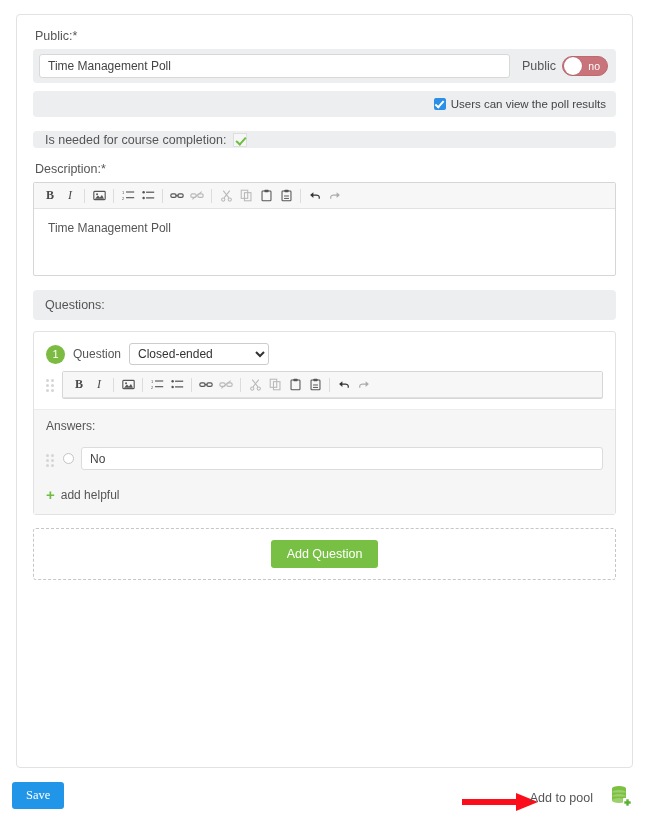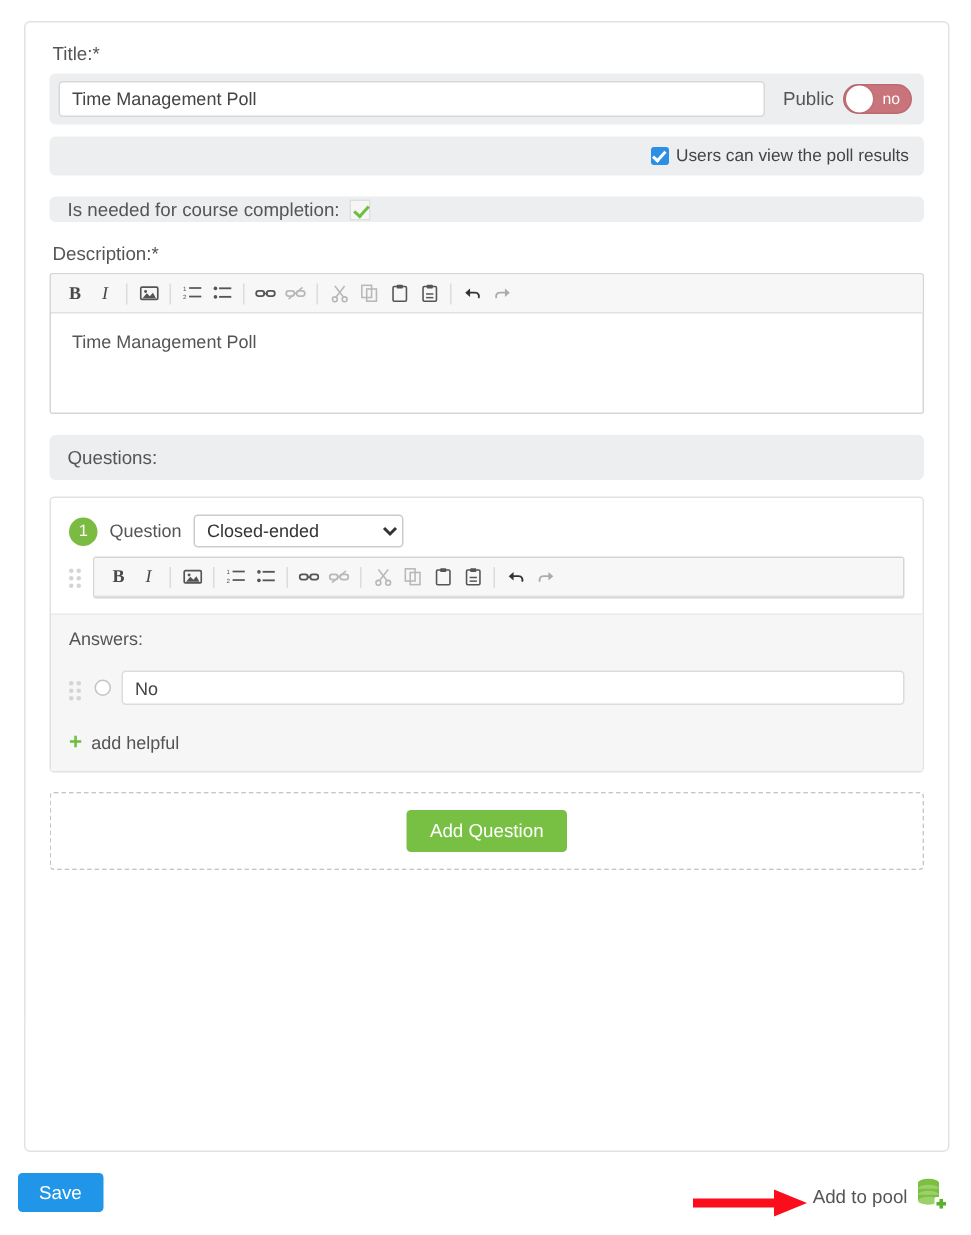--- a/index.html
+++ b/index.html
@@ -319,48 +319,48 @@
     left: 0; top: 778px;
     width: 647px; height: 45px;
   }
   .btn-save {
     position: absolute;
     left: 12px; top: 4px;
     background: #2196e8;
     color: #fff;
     border: none;
     border-radius: 3px;
-    font-family: Liberation Sans, sans-serif;
+    font-family: Liberation Serif, serif;
     font-size: 12.5px;
     padding: 6px 14px;
     cursor: pointer;
   }
   .pool {
     position: absolute;
     right: 14px; top: 6px;
     display: flex; align-items: center;
-    gap: 4px;
+    gap: 16px;
     font-size: 12.5px;
     color: #555;
     cursor: pointer;
   }
   .arrow {
     position: absolute;
     left: 462px; top: 13px;
   }
 </style>
 </head>
 <body>
 
 <div class="page">
 
   <div class="card">
     <div class="inner">
 
-      <div class="field-label">Title:*</div>
+      <div class="field-label">Public:*</div>
       <div class="title-row">
         <input class="title-input" type="text" value="Time Management Poll" style="">
         <div class="public-wrap">
           <span class="public-label">Public</span>
           <div class="toggle">
             <span class="knob"></span>
             <span class="tstate">no</span>
           </div>
         </div>
       </div>

